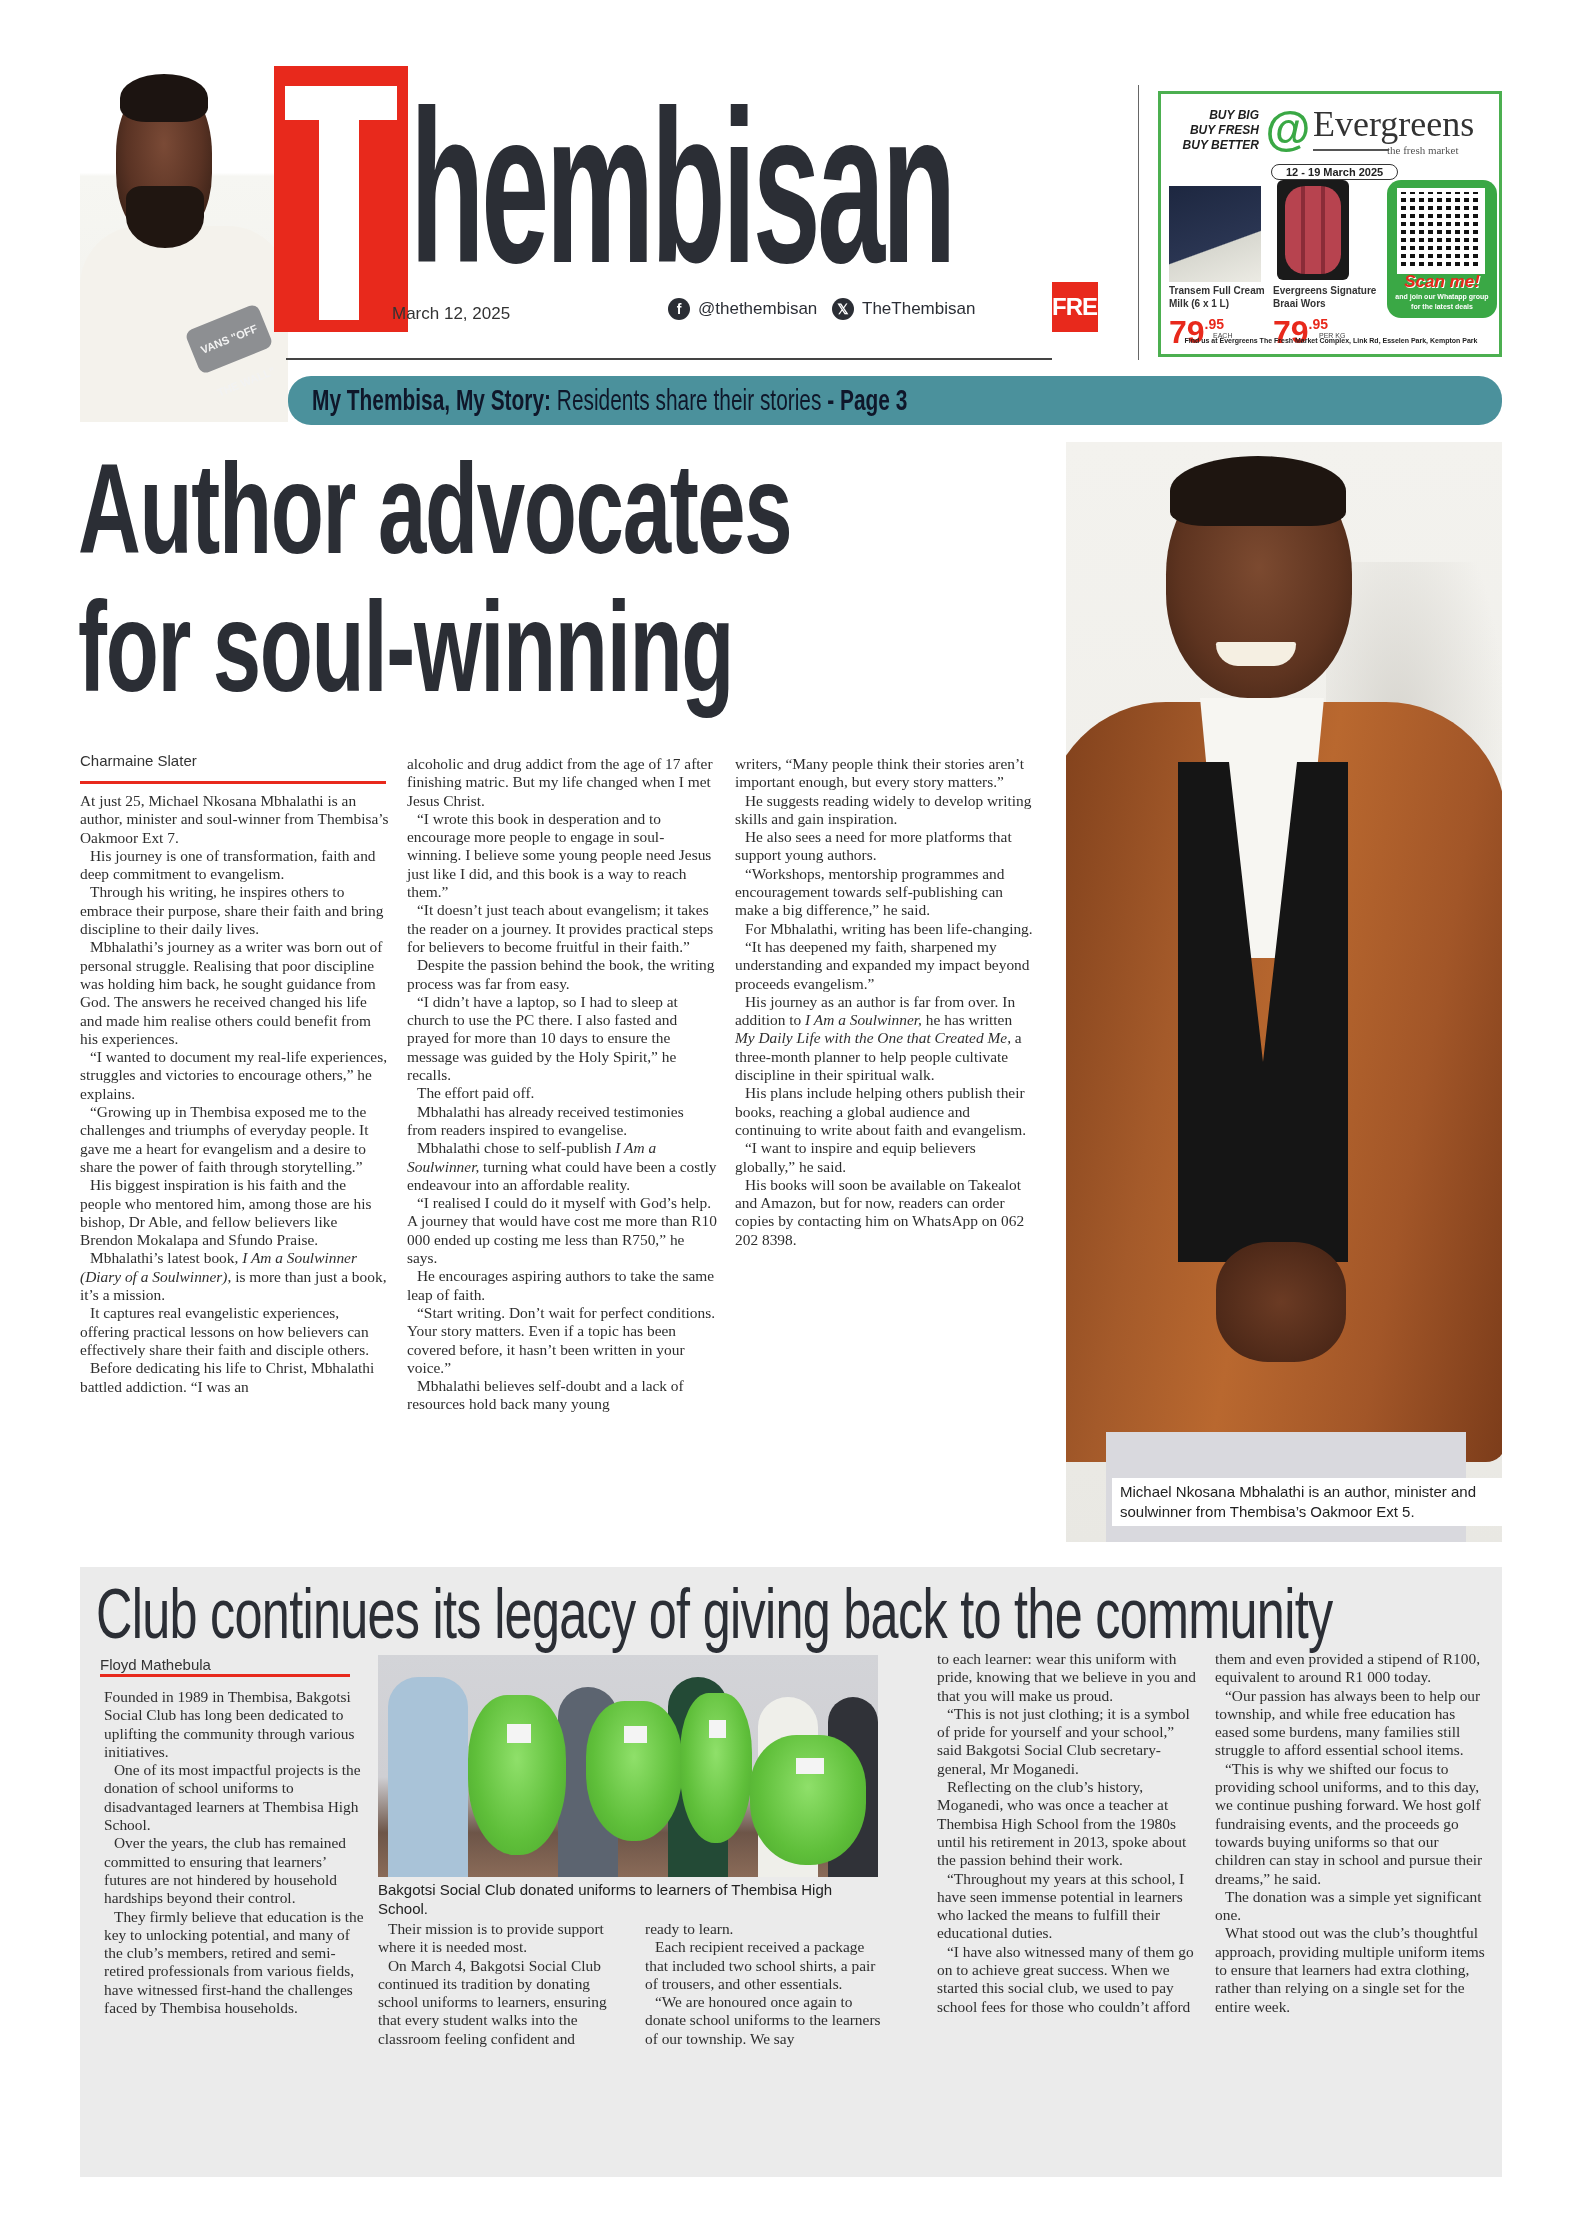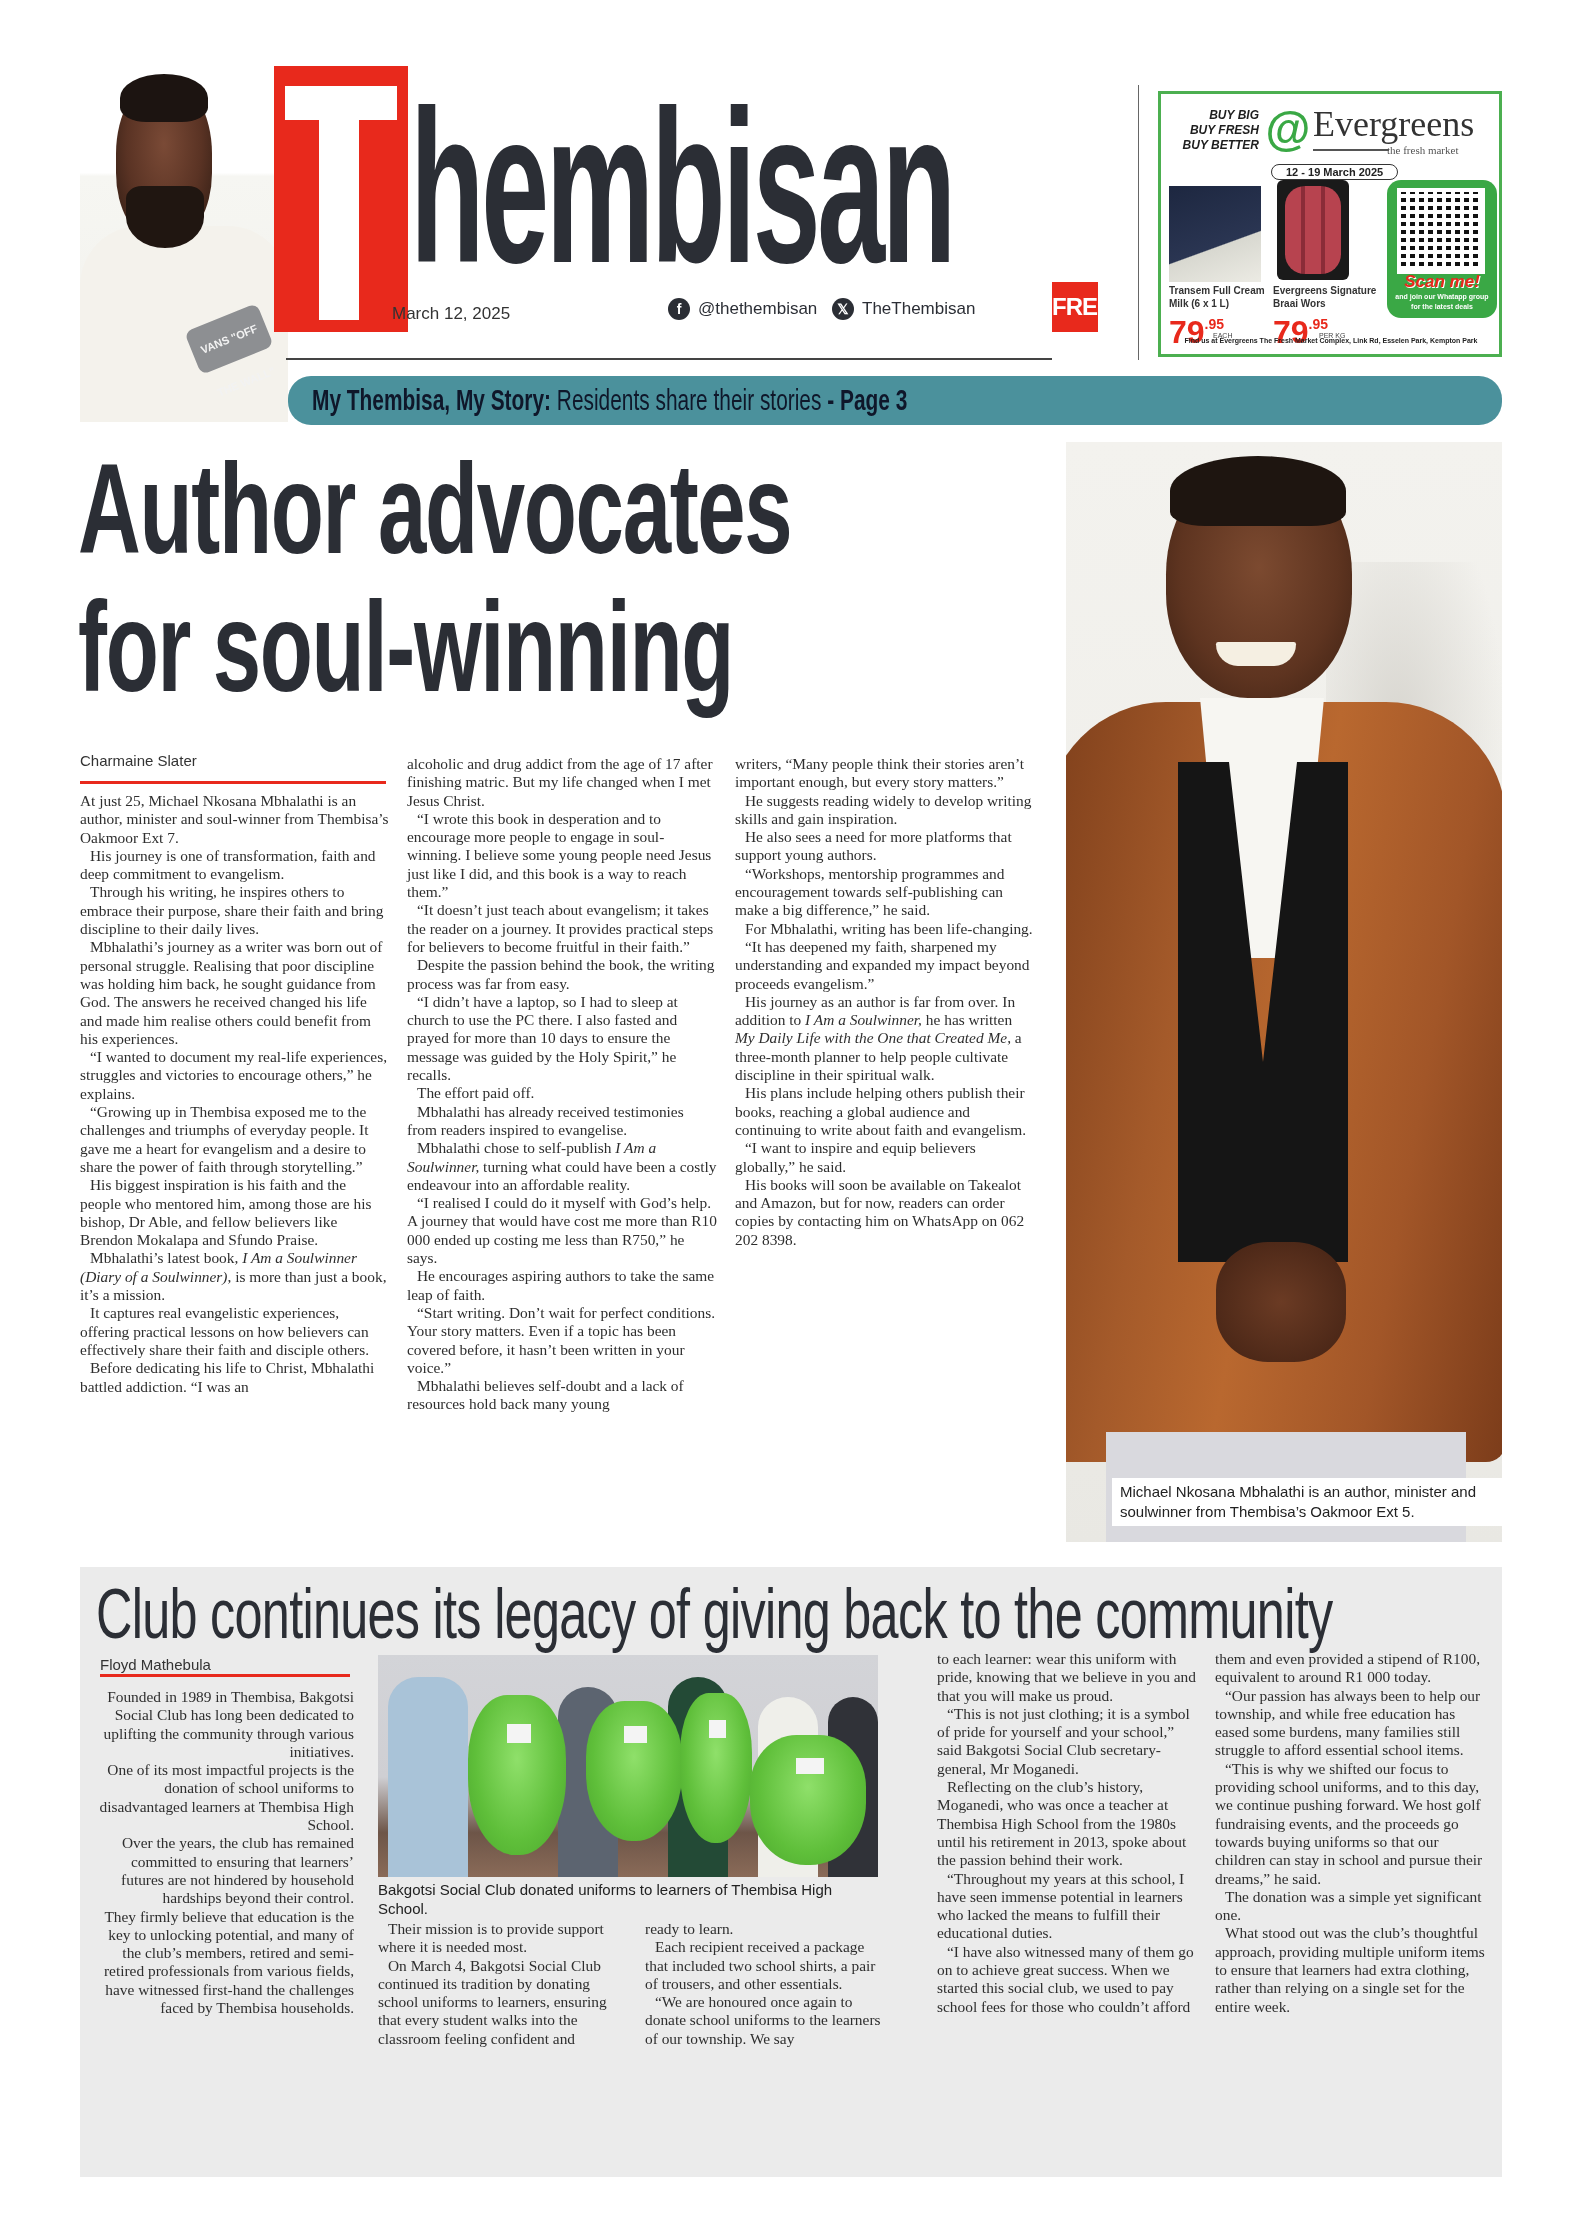--- a/index.html
+++ b/index.html
@@ -149,21 +149,21 @@
   .lead-col1 { left: 80px; top: 770px; width: 310px; }
   .lead-col2 { left: 407px; top: 755px; width: 310px; }
   .lead-col3 { left: 735px; top: 755px; width: 300px; }
 
   
   .story2-bg { left: 80px; top: 1567px; width: 1422px; height: 610px; background: #ebebeb; }
   .story2-head { left: 96px; top: 1574px; font: 70px/80px "Liberation Sans", sans-serif; color: #2b2e35;
     transform: scaleX(0.72); transform-origin: left top; white-space: nowrap; letter-spacing: -1px; }
   .story2-byline { left: 100px; top: 1656px; }
   .story2-rule { left: 100px; top: 1672px; width: 250px; }
-  .story2-col1 { left: 94px; top: 1690px; width: 260px; text-align: right; }
+  .story2-col1 { left: 104px; top: 1690px; width: 260px; }
   .group-photo { left: 378px; top: 1655px; width: 500px; height: 222px; overflow: hidden;
     background: linear-gradient(180deg, #d3d4d8 0%, #cfcfd3 55%, #6d5548 80%, #8a6b58 100%); }
   .group-photo .person { position: absolute; bottom: 0; border-radius: 30px 30px 0 0; }
   .group-photo .bag { position: absolute; border-radius: 40% 40% 48% 48%;
     background: radial-gradient(ellipse at 50% 40%, #8fe06a 0%, #5fbf3a 60%, #4aa52c 100%); }
   .group-photo .bag::after { content: ""; position: absolute; left: 40%; top: 18%; width: 24%; height: 12%; background: #f4f4f4; }
   .group-caption { left: 378px; top: 1880px; width: 500px; font: 15px/19px "Liberation Sans", sans-serif; color: #222; }
   .story2-col2 { left: 378px; top: 1920px; width: 245px; }
   .story2-col3 { left: 645px; top: 1920px; width: 245px; }
   .story2-col4 { left: 937px; top: 1650px; width: 265px; }

